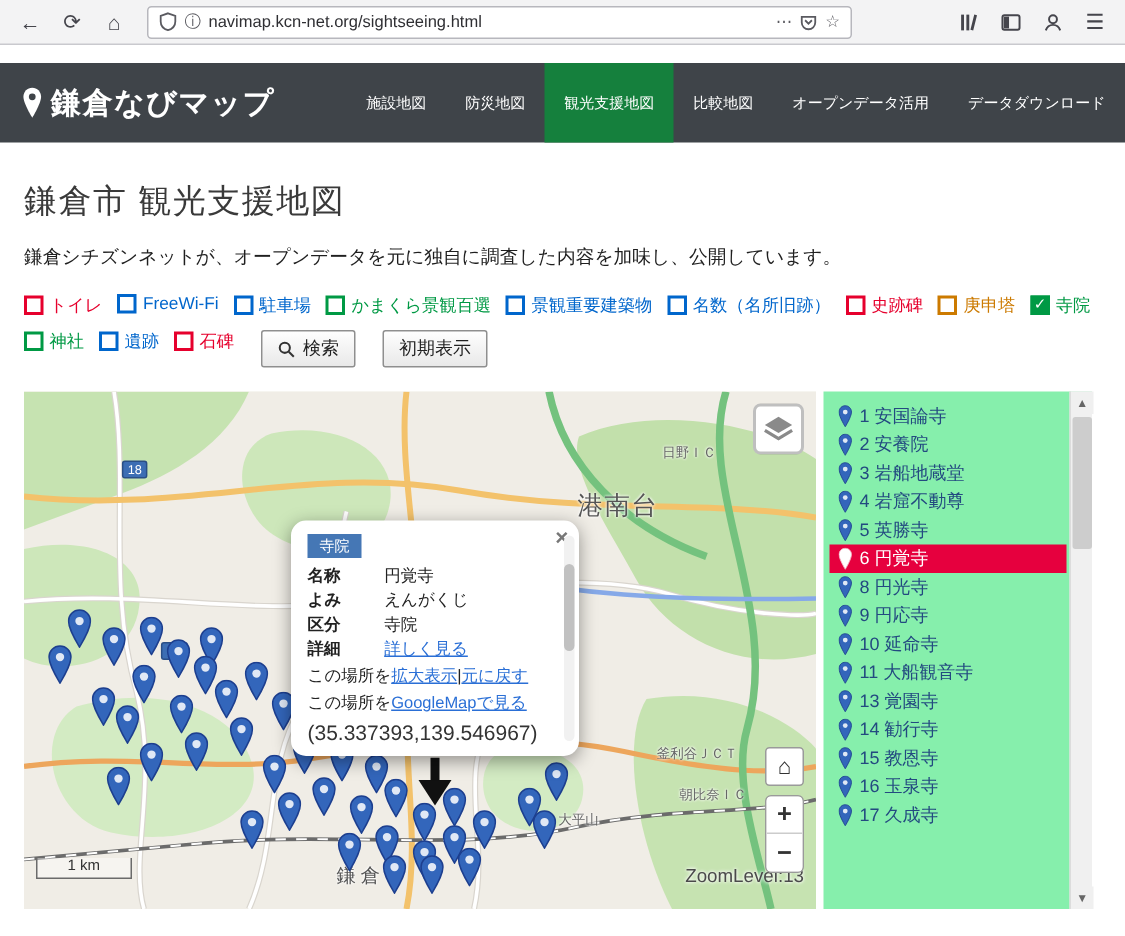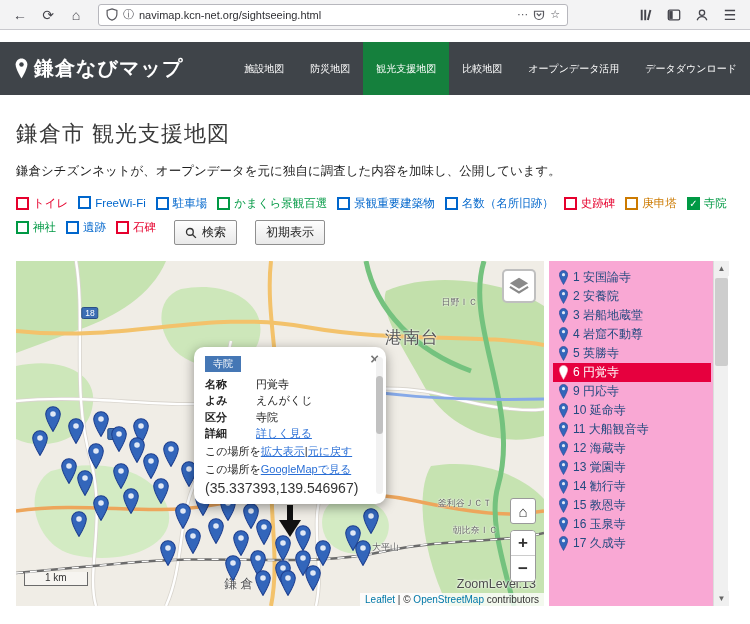--- a/index.html
+++ b/index.html
@@ -66,21 +66,21 @@
   .ctl-zoom{right:8px;bottom:24px;width:26px;height:52px;flex-direction:column;padding:0;border-radius:4px;overflow:hidden}
   .ctl-zoom .zbtn{width:100%;height:26px;display:flex;align-items:center;justify-content:center;font-size:17px;font-weight:bold;color:#333;background:#fff;cursor:pointer}
   .ctl-zoom .zbtn:first-child{border-bottom:1px solid #ccc}
 
   .zoomlevel{position:absolute;right:8px;bottom:15px;font-size:12.5px;color:#4a4a4a;z-index:4;text-shadow:0 0 2px #fff,0 0 3px #fff}
   .attribution{position:absolute;right:0;bottom:0;background:rgba(255,255,255,.78);font-size:10px;padding:1px 5px;color:#333;z-index:8;white-space:nowrap}
   .attribution a{color:#0078a8;text-decoration:none}
   .scalebar{position:absolute;left:8px;bottom:20px;z-index:4;font-size:10px;color:#333;border:1.5px solid #6b6b6b;border-top:none;padding:0 20px 2px;background:rgba(255,255,255,.4);line-height:1.1}
 
   
-  .sidebar{width:179px;height:345px;background:#f9a8d4;position:relative;display:flex;flex:none}
+  .sidebar{width:179px;height:345px;background:#86efac;position:relative;display:flex;flex:none}
   .temple-list{flex:1;padding:7px 2px 0 4px;overflow:hidden}
   .list-item{display:flex;align-items:center;gap:5px;padding:2px 6px;font-size:12px;color:#234a80;height:19px;cursor:pointer;white-space:nowrap}
   .list-item .pin-ic{line-height:0;flex:none}
   .list-item.selected{background:#e6003e;color:#fff}
   .sb-scroll{width:15px;background:#f0f0f0;border-left:1px solid #dcdcdc;position:relative;flex:none}
   .sb-arrow{position:absolute;left:0;width:15px;height:15px;display:flex;align-items:center;justify-content:center;font-size:8px;color:#666;background:#f0f0f0;cursor:pointer}
   .sb-arrow.up{top:0}
   .sb-arrow.down{bottom:0}
   .sb-thumb{position:absolute;left:1px;top:17px;width:13px;height:88px;background:#cdcdcd;border-radius:2px;cursor:pointer}
 </style>
@@ -481,23 +481,20 @@
         </svg>
     </div>
     <div class="ctl ctl-home">⌂</div>
     <div class="ctl ctl-zoom">
       <div class="zbtn">+</div>
       <div class="zbtn">−</div>
     </div>
 
     <div class="zoomlevel">ZoomLevel:13</div>
     <div class="scalebar">1 km</div>
-    <div class="attribution">
-      <a>Leaflet</a><span> | © </span><a>OpenStreetMap</a><span> contributors</span>
-    </div>
   </div>
 
   <div class="sidebar">
     <div class="temple-list">
         <div class="list-item">
           <span class="pin-ic"><svg width="9" height="15" viewBox="0 0 25 41">
               <path d="M12.5 1C6.1 1 1 6.2 1 12.7 1 21.5 12.5 40 12.5 40S24 21.5 24 12.7C24 6.2 18.9 1 12.5 1z" fill="#3366bb" stroke="#1d3f8f" stroke-width="1.6"></path>
               <circle cx="12.5" cy="12.7" r="4.4" fill="#fff" fill-opacity=".85"></circle>
             </svg></span>
           <span>1 安国論寺</span>
@@ -535,42 +532,42 @@
               <path d="M12.5 1C6.1 1 1 6.2 1 12.7 1 21.5 12.5 40 12.5 40S24 21.5 24 12.7C24 6.2 18.9 1 12.5 1z" fill="#ffffff" stroke="#f2b7c6" stroke-width="1.6"></path>
               <circle cx="12.5" cy="12.7" r="4.4" fill="#fff" fill-opacity=".85"></circle>
             </svg></span>
           <span>6 円覚寺</span>
         </div>
         <div class="list-item">
           <span class="pin-ic"><svg width="9" height="15" viewBox="0 0 25 41">
               <path d="M12.5 1C6.1 1 1 6.2 1 12.7 1 21.5 12.5 40 12.5 40S24 21.5 24 12.7C24 6.2 18.9 1 12.5 1z" fill="#3366bb" stroke="#1d3f8f" stroke-width="1.6"></path>
               <circle cx="12.5" cy="12.7" r="4.4" fill="#fff" fill-opacity=".85"></circle>
             </svg></span>
+          <span>8 円光寺</span>
+        </div>
+        <div class="list-item">
+          <span class="pin-ic"><svg width="9" height="15" viewBox="0 0 25 41">
+              <path d="M12.5 1C6.1 1 1 6.2 1 12.7 1 21.5 12.5 40 12.5 40S24 21.5 24 12.7C24 6.2 18.9 1 12.5 1z" fill="#3366bb" stroke="#1d3f8f" stroke-width="1.6"></path>
+              <circle cx="12.5" cy="12.7" r="4.4" fill="#fff" fill-opacity=".85"></circle>
+            </svg></span>
           <span>9 円応寺</span>
         </div>
         <div class="list-item">
           <span class="pin-ic"><svg width="9" height="15" viewBox="0 0 25 41">
               <path d="M12.5 1C6.1 1 1 6.2 1 12.7 1 21.5 12.5 40 12.5 40S24 21.5 24 12.7C24 6.2 18.9 1 12.5 1z" fill="#3366bb" stroke="#1d3f8f" stroke-width="1.6"></path>
               <circle cx="12.5" cy="12.7" r="4.4" fill="#fff" fill-opacity=".85"></circle>
             </svg></span>
           <span>10 延命寺</span>
         </div>
         <div class="list-item">
           <span class="pin-ic"><svg width="9" height="15" viewBox="0 0 25 41">
               <path d="M12.5 1C6.1 1 1 6.2 1 12.7 1 21.5 12.5 40 12.5 40S24 21.5 24 12.7C24 6.2 18.9 1 12.5 1z" fill="#3366bb" stroke="#1d3f8f" stroke-width="1.6"></path>
               <circle cx="12.5" cy="12.7" r="4.4" fill="#fff" fill-opacity=".85"></circle>
             </svg></span>
           <span>11 大船観音寺</span>
-        </div>
-        <div class="list-item">
-          <span class="pin-ic"><svg width="9" height="15" viewBox="0 0 25 41">
-              <path d="M12.5 1C6.1 1 1 6.2 1 12.7 1 21.5 12.5 40 12.5 40S24 21.5 24 12.7C24 6.2 18.9 1 12.5 1z" fill="#3366bb" stroke="#1d3f8f" stroke-width="1.6"></path>
-              <circle cx="12.5" cy="12.7" r="4.4" fill="#fff" fill-opacity=".85"></circle>
-            </svg></span>
-          <span>12 海蔵寺</span>
         </div>
         <div class="list-item">
           <span class="pin-ic"><svg width="9" height="15" viewBox="0 0 25 41">
               <path d="M12.5 1C6.1 1 1 6.2 1 12.7 1 21.5 12.5 40 12.5 40S24 21.5 24 12.7C24 6.2 18.9 1 12.5 1z" fill="#3366bb" stroke="#1d3f8f" stroke-width="1.6"></path>
               <circle cx="12.5" cy="12.7" r="4.4" fill="#fff" fill-opacity=".85"></circle>
             </svg></span>
           <span>13 覚園寺</span>
         </div>
         <div class="list-item">
           <span class="pin-ic"><svg width="9" height="15" viewBox="0 0 25 41">

